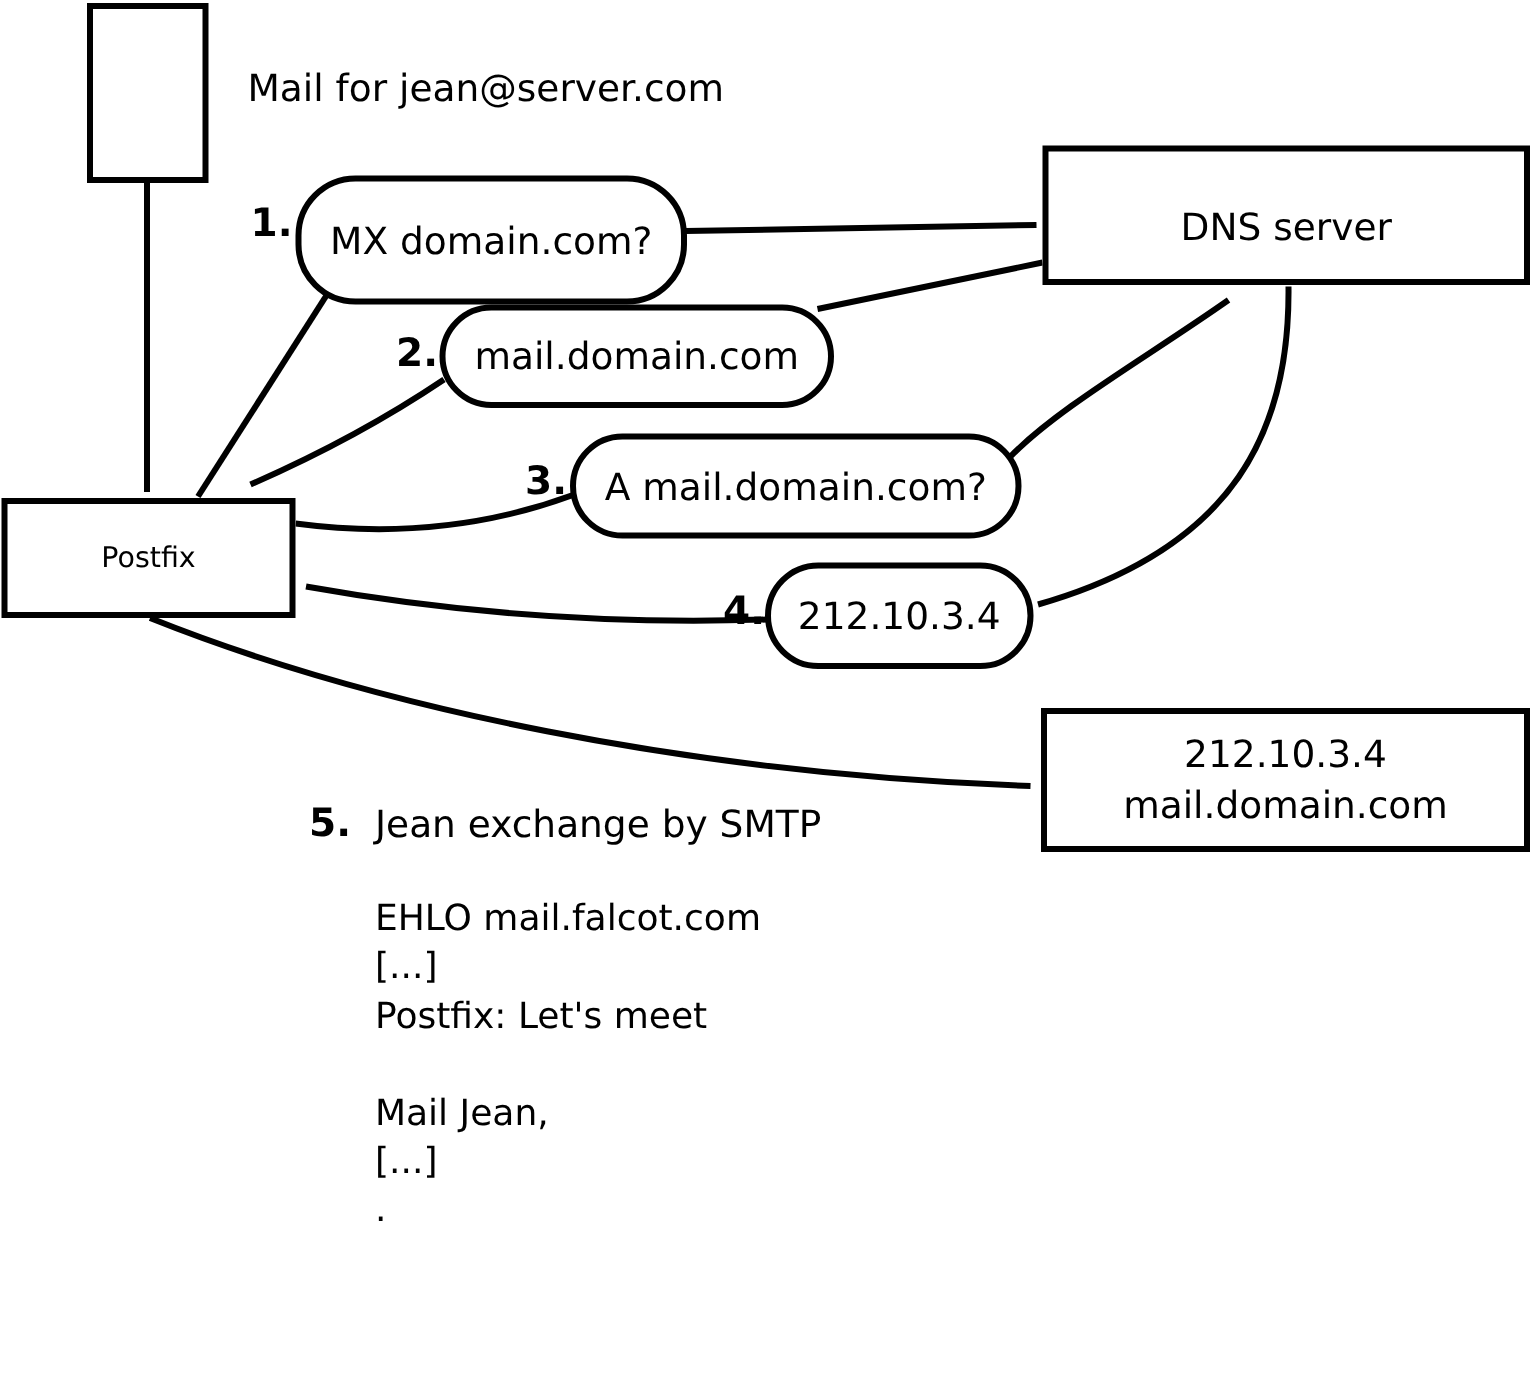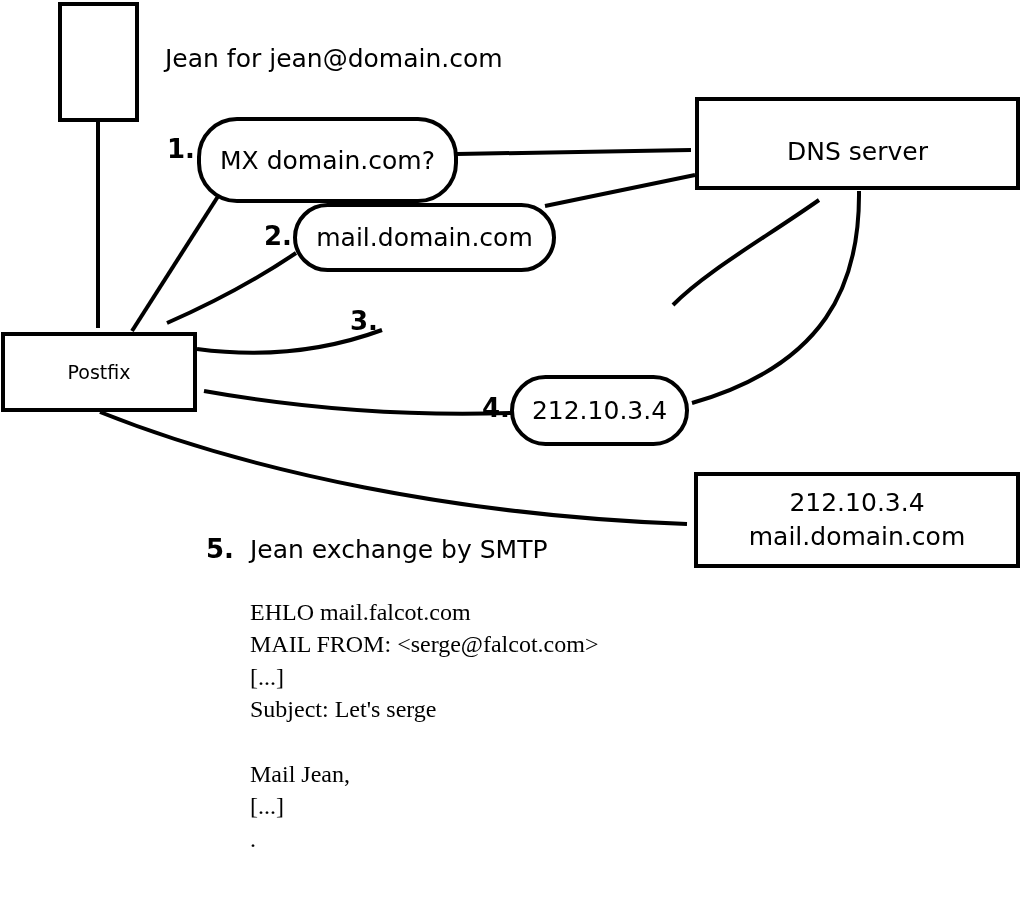--- a/index.html
+++ b/index.html
@@ -16,21 +16,21 @@
   .node { position: absolute; border: 4px solid var(--stroke); background: var(--bg);
           display: flex; align-items: center; justify-content: center; text-align: center; }
   .rect {}
   .pill { border-radius: 40px; font-size: 25px; }
   .box-label { font-size: 25px; margin-top: 15px; }
   .postfix-label { font-size: 19px; }
   .two-line { flex-direction: column; line-height: 34px; font-size: 25px; }
   .step-num { position: absolute; font-weight: bold; font-size: 26px; }
   .free-label { position: absolute; font-size: 25px; white-space: nowrap; }
   .smtp { position: absolute; left: 250px; top: 596px; font-size: 24px; }
-  .smtp-line { line-height: 32.4px; min-height: 32.4px; white-space: pre; font-family: Liberation Serif, serif; }
+  .smtp-line { line-height: 32.4px; min-height: 32.4px; white-space: pre; }
 </style>
 </head>
 <body>
 
 <div class="stage">
 
   <svg class="connectors" width="1024" height="919" viewBox="0 0 1024 919">
     <defs>
       <marker id="arr" viewBox="0 0 26 20" refX="25" refY="10" markerWidth="26" markerHeight="20" orient="auto" markerUnits="userSpaceOnUse">
         <path d="M0,0 L26,10 L0,20 L6,10 Z" fill="#000" stroke="none" style="stroke-width:0"></path>
@@ -43,57 +43,59 @@
     <path d="M 296 253 Q 238 292 167 323" marker-end="url(#arr)"></path>
     <path d="M 197 349 Q 295 362 382 330"></path>
     <path d="M 673 305 C 705 272 765 238 819 200" marker-end="url(#arr)"></path>
     <path d="M 859 191 C 860 285 825 365 692 403"></path>
     <path d="M 511 413 Q 355 418 204 391" marker-end="url(#arr)"></path>
     <path d="M 100 412 C 250 472 460 516 687 524" marker-end="url(#arr)"></path>
   </svg>
 
   <div class="node rect" style="left:58px; top:2px; width:81px; height:120px;"></div>
 
-  <div class="free-label" style="left:165px; top:44px;">Jean for jean@domain.com</div>
+  <div class="free-label" style="left:165px; top:44px;">Mail for jean@server.com</div>
 
   <div class="node" style="left:1px; top:332px; width:196px; height:80px;">
     <span class="postfix-label">Postfix</span>
   </div>
 
   <div class="node" style="left:695px; top:97px; width:325px; height:93px;">
     <span class="box-label">DNS server</span>
   </div>
 
   <div class="node two-line" style="left:694px; top:472px; width:326px; height:96px;">
     <div>212.10.3.4</div>
     <div>mail.domain.com</div>
   </div>
 
   <div class="node pill" style="left:197px; top:117px; width:261px; height:86px;">
     <span>MX domain.com?</span>
   </div>
   <div class="node pill" style="left:293px; top:203px; width:263px; height:69px;">
     <span>mail.domain.com</span>
   </div>
+  <div class="node pill" style="left:380px; top:289px; width:301px; height:70px;">
+    <span>A mail.domain.com?</span>
+  </div>
   <div class="node pill" style="left:510px; top:375px; width:179px; height:71px;">
     <span>212.10.3.4</span>
   </div>
 
   <span class="step-num" style="left:167px; top:134px;">1.</span>
   <span class="step-num" style="left:264px; top:221px;">2.</span>
   <span class="step-num" style="left:350px; top:306px;">3.</span>
   <span class="step-num" style="left:482px; top:393px;">4.</span>
   <span class="step-num" style="left:206px; top:534px;">5.</span>
 
   <div class="free-label" style="left:250px; top:535px;">Jean exchange by SMTP</div>
 
   <div class="smtp">
     <div class="smtp-line">EHLO mail.falcot.com</div>
-    <div class="smtp-line">MAIL FROM: &lt;serge@falcot.com&gt;</div>
     <div class="smtp-line">[...]</div>
-    <div class="smtp-line">Subject: Let's serge</div>
+    <div class="smtp-line">Postfix: Let's meet</div>
     <div class="smtp-line"></div>
     <div class="smtp-line">Mail Jean,</div>
     <div class="smtp-line">[...]</div>
     <div class="smtp-line">.</div>
   </div>
 
 </div>
 
 </body></html>

